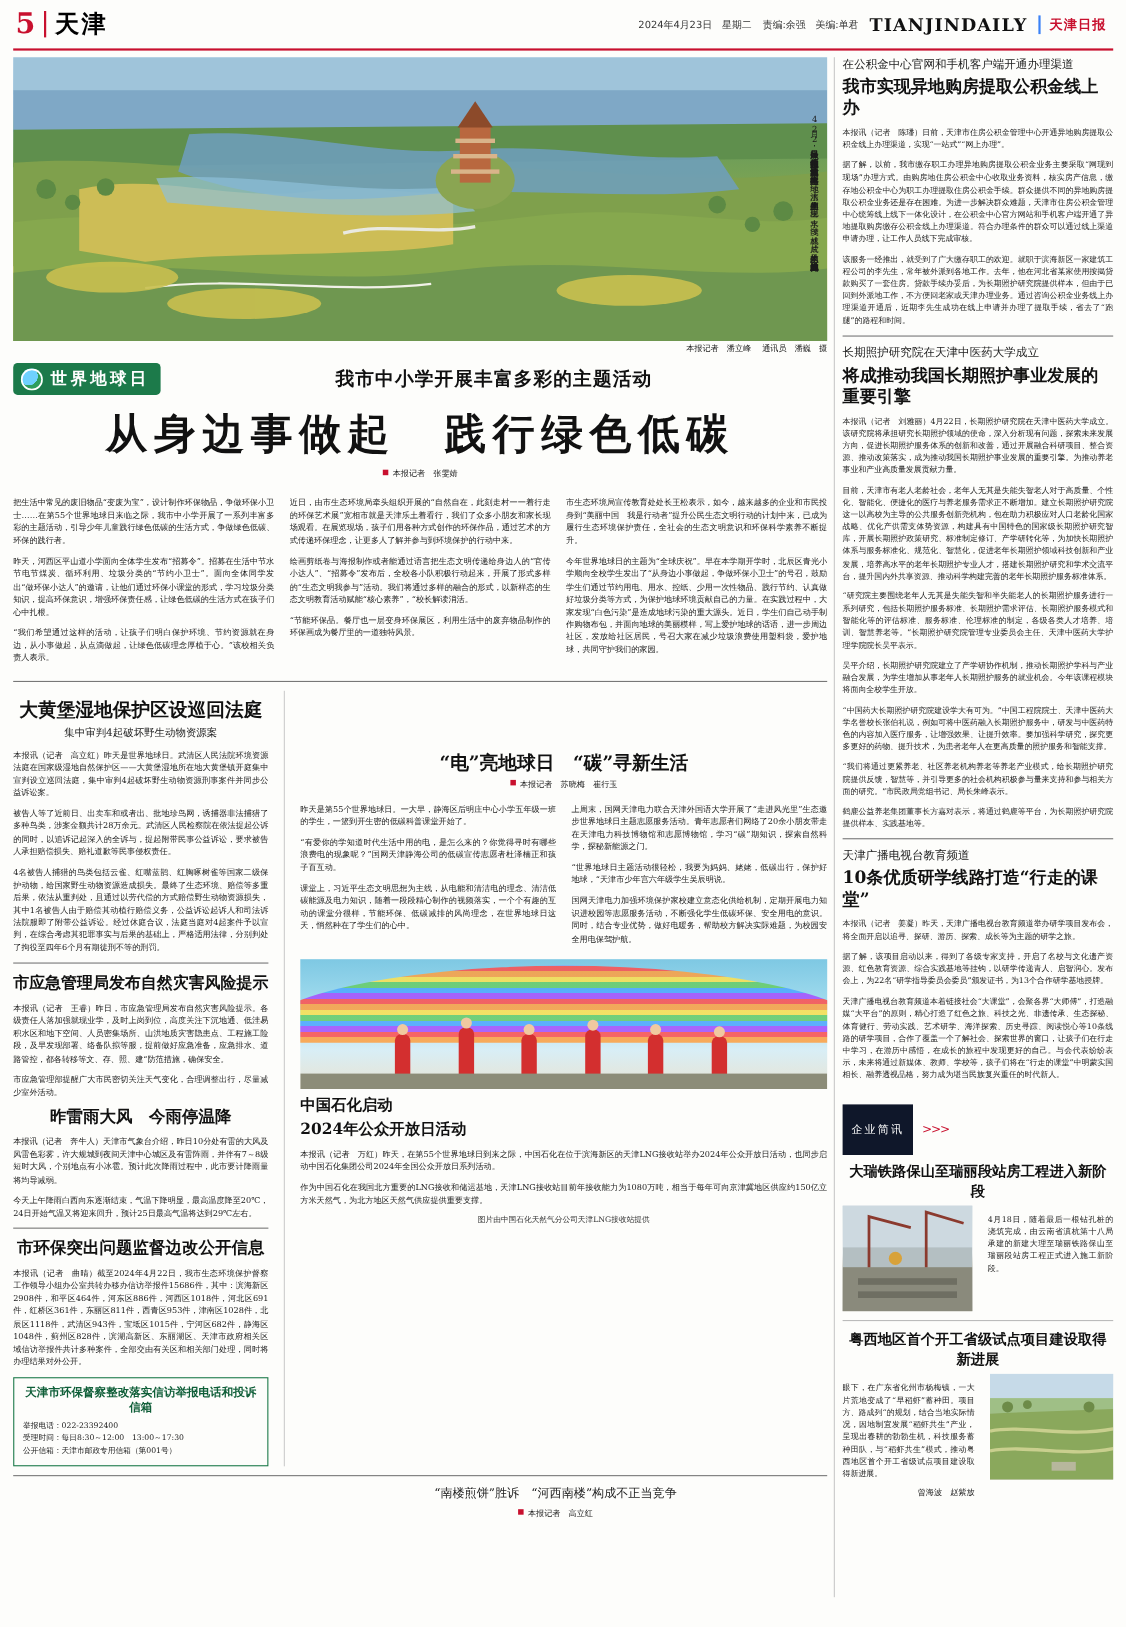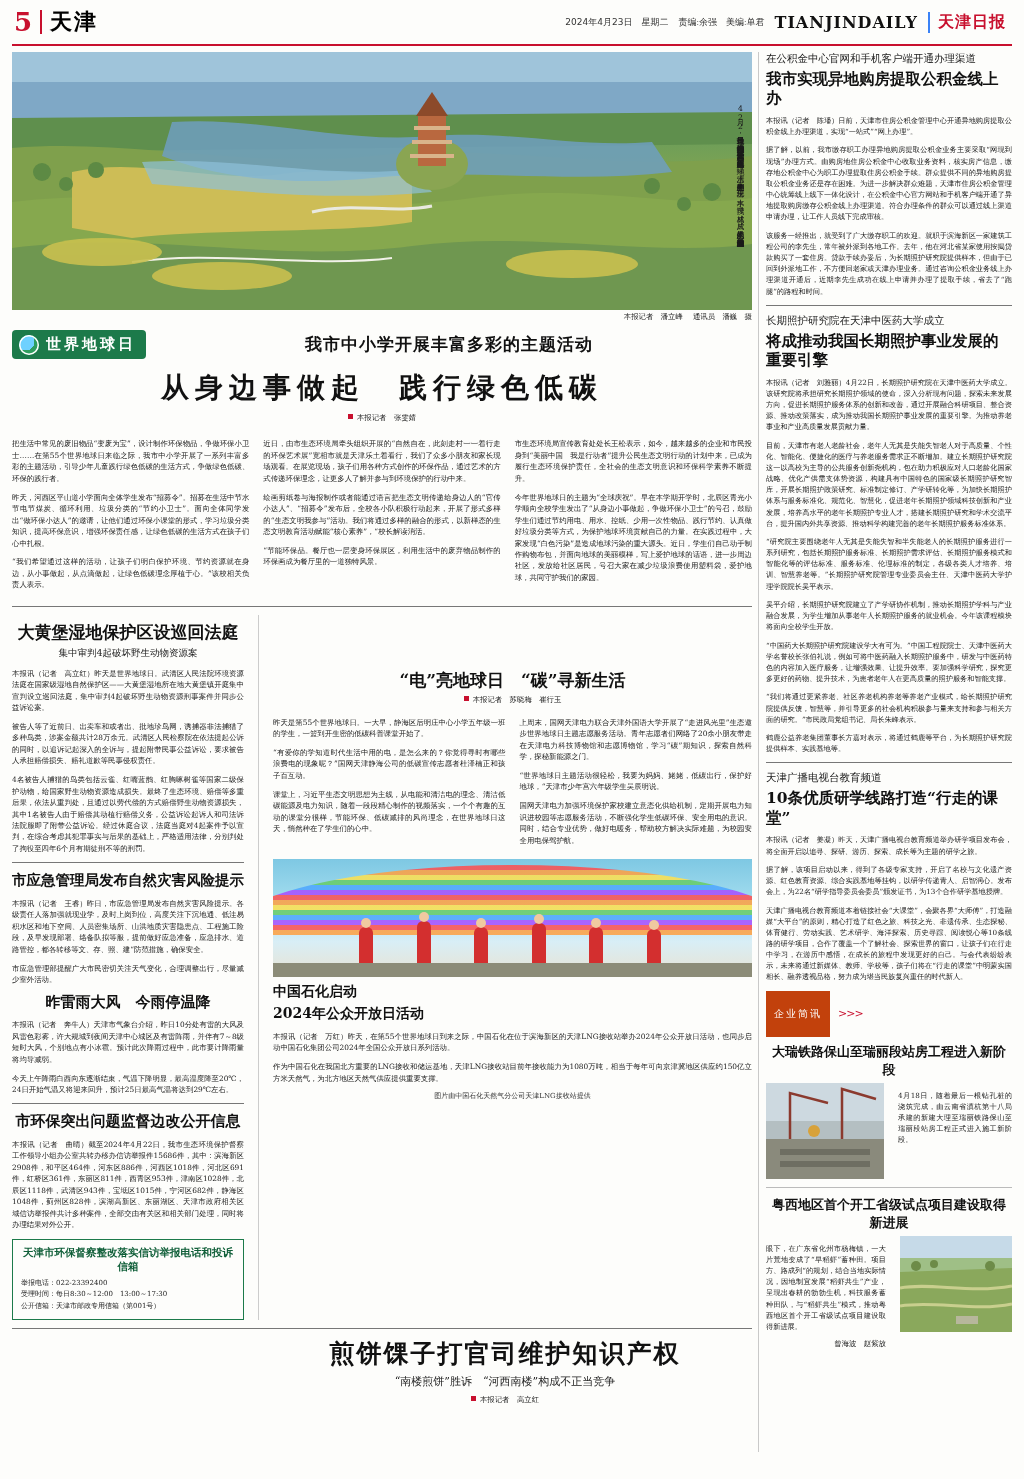--- a/index.html
+++ b/index.html
@@ -24,27 +24,27 @@
   .rule{width:2px;height:24px;background:#c8102e;margin:0 8px;}
   .section-name{
     font-size:22px;font-weight:bold;color:#000000;letter-spacing:2px;
     font-family:"DejaVu Serif","Liberation Serif",serif;
   }
   .mast-center{
     margin-left:auto;display:flex;align-items:center;gap:10px;
     padding-right:8px;
   }
   .mast-date{font-size:9px;color:#333;}
-  .mast-credit{font-size:9px;color:#333;font-family:Liberation Serif, serif;}
+  .mast-credit{font-size:9px;color:#333;}
   .mast-en{
     font-size:16px;font-weight:bold;letter-spacing:1px;color:#111;
     font-family:"DejaVu Serif","Liberation Serif",serif;
   }
   .mast-logo{
-    font-size:16px;font-weight:bold;color:#c8102e;letter-spacing:1px;
+    font-size:12px;font-weight:bold;color:#c8102e;letter-spacing:1px;
     border-left:2px solid #3b82f6;padding-left:8px;margin-right:10px;
     font-family:"DejaVu Serif","Liberation Serif",serif;
   }
   .topline{position:absolute;left:12px;top:44px;width:1000px;height:2px;background:#c8102e;}
   .body-text{
     font-size:7.4px;line-height:1.55;text-align:justify;color:#1a1a1a;
     font-family:"DejaVu Serif","Liberation Serif",serif;
   }
   .byline{font-size:7.4px;color:#1a1a1a;font-family:"DejaVu Serif","Liberation Serif",serif;}
   .byline .sq{display:inline-block;width:5px;height:5px;background:#c8102e;margin-right:4px;vertical-align:1px;}
@@ -81,21 +81,21 @@
     position:absolute;left:7px;top:50%;transform:translateY(-50%);
     width:20px;height:20px;border-radius:50%;
     background:radial-gradient(circle at 35% 35%,#6fd1ff 0 45%,#2f9e5e 46% 100%);
     box-shadow:0 0 0 1.5px #fff inset;
   }
   .sub-title{
     flex:1;text-align:center;font-size:17px;font-weight:bold;letter-spacing:1px;
     font-family:"DejaVu Serif","Liberation Serif",serif;
   }
   .big-title{
-    text-align:center;font-size:28px;font-weight:bold;letter-spacing:6px;
+    text-align:center;font-size:38px;font-weight:bold;letter-spacing:6px;
     margin:10px 0 6px;
     font-family:"DejaVu Serif","Liberation Serif",serif;
   }
 
   .cols3{display:flex;gap:14px;}
   .cols3 > div{flex:1;}
   .colsep{width:1px;background:#ccc;flex:0 0 1px !important;}
 
   .mini-head{
     font-size:17px;font-weight:bold;text-align:center;margin:6px 0 3px;
@@ -120,23 +120,24 @@
     margin:0 0 3px;font-size:10.5px;font-weight:normal;color:#222;
     font-family:"DejaVu Serif","Liberation Serif",serif;
   }
   .rail h2{
     margin:0 0 6px;font-size:15.5px;font-weight:bold;line-height:1.25;
     font-family:"DejaVu Serif","Liberation Serif",serif;
   }
   .rail .body-text{font-size:7.2px;}
 
   .badge-red{
-    display:inline-block;background:#c2410c;color:#fff;font-size:10px;
+    display:inline-block;background:#0f172a;color:#fff;font-size:10px;
     padding:16px 8px;letter-spacing:2px;
     font-family:"DejaVu Serif","Liberation Serif",serif;
+    margin-top:13px;
   }
   .badge-arrow{color:#c8102e;font-size:11px;margin-left:3px;letter-spacing:-1px;}
 
   
   .ph{position:relative;overflow:hidden;}
   .ph-cap{
     font-size:7px;line-height:1.5;color:#333;margin-top:3px;
     font-family:"DejaVu Serif","Liberation Serif",serif;
   }
 
@@ -327,21 +328,20 @@
           <p class="body-text">本报讯（记者　万红）昨天，在第55个世界地球日到来之际，中国石化在位于滨海新区的天津LNG接收站举办2024年公众开放日活动，也同步启动中国石化集团公司2024年全国公众开放日系列活动。</p>
           <p class="body-text">作为中国石化在我国北方重要的LNG接收和储运基地，天津LNG接收站目前年接收能力为1080万吨，相当于每年可向京津冀地区供应约150亿立方米天然气，为北方地区天然气供应提供重要支撑。</p>
           <div class="ph-cap center">图片由中国石化天然气分公司天津LNG接收站提供</div>
         </div>
       </div>
     </div>
 
     <div class="sep-h dark"></div>
 
     <div style="margin-left:246px;">
-      <h2 class="hl" style="font-size:25px;letter-spacing:2px">煎饼馃子打官司维护知识产权</h2>
       <div class="mini-sub mt4" style="font-size:11px">“南楼煎饼”胜诉　“河西南楼”构成不正当竞争</div>
       <div class="center byline">
         <span class="sq"></span><span>本报记者　高立红</span>
       </div>
 
     </div>
   </div>
 
   <div class="vline"></div>
 

